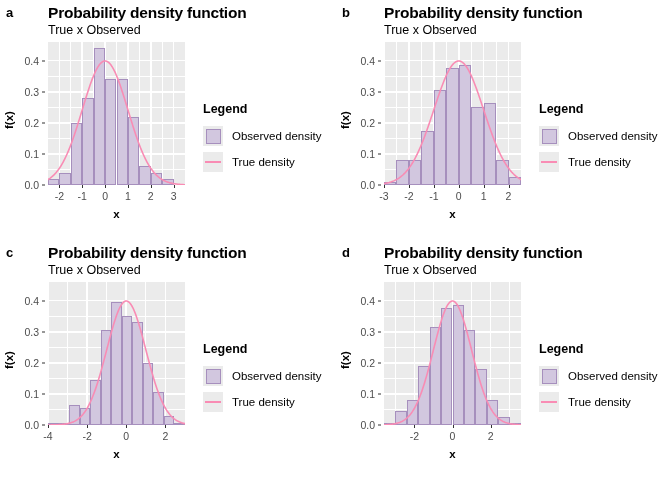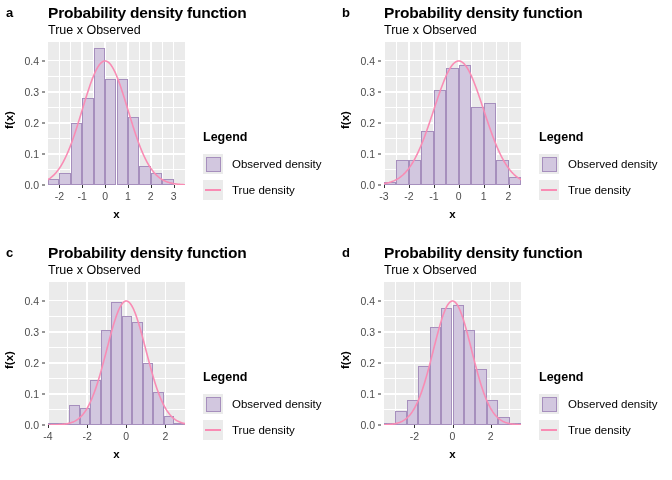--- a/index.html
+++ b/index.html
@@ -172,21 +172,21 @@
     text-align: center;
     font-size: 11.5px;
     font-weight: bold;
     color: #000;
   }
 
   
   .legend {
     position: absolute;
     left: 200px;
-    top: 88px;
+    top: 60px;
     width: 134px;
   }
   .legend-title {
     font-size: 12.5px;
     font-weight: bold;
     color: #000;
     margin: 0 0 7px 3px;
   }
   .legend-row {
     display: flex;

